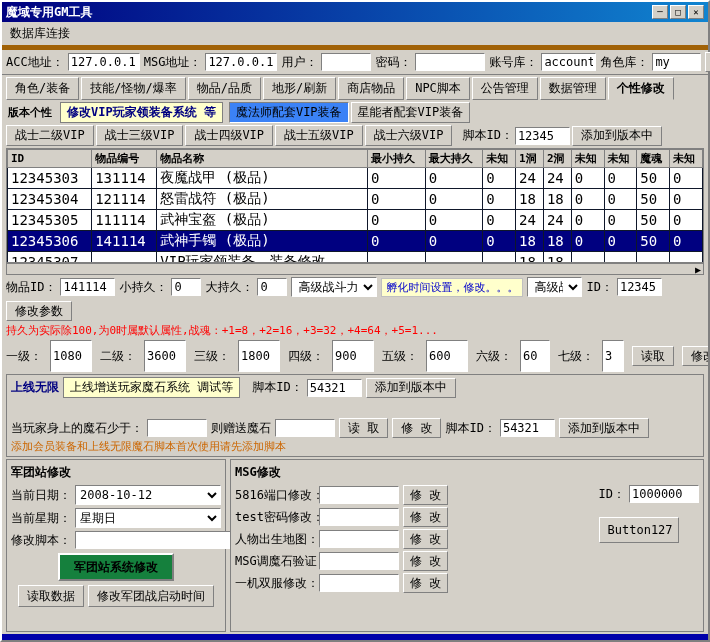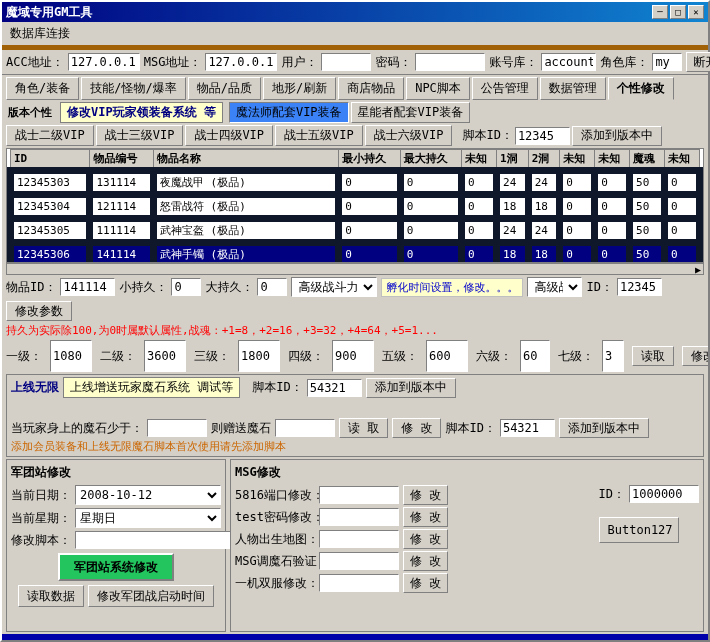--- a/index.html
+++ b/index.html
@@ -30,21 +30,21 @@
     
     .sub-tabs { display: flex; gap: 2px; align-items: center; flex-wrap: wrap; }
     .sub-tab { padding: 1px 6px; background: #d4d0c8; border: 1px solid; border-color: #ffffff #808080 #808080 #ffffff; cursor: pointer; font-size: 12px; white-space: nowrap; }
     .sub-tab.active { background: #3b82f6; border-color: #808080 #ffffff #ffffff #808080; }
     .vip-sub-tab { padding: 1px 8px; background: #d4d0c8; border: 1px solid; border-color: #ffffff #808080 #808080 #ffffff; cursor: pointer; font-size: 12px; }
     .vip-sub-tab.active { background: #d4d0c8; }
     
     .table-container { border: 1px solid #808080; overflow-y: auto; flex-shrink: 0; height: 115px; background: white; }
     table { width: 100%; border-collapse: collapse; }
     th { background: #d4d0c8; border: 1px solid #808080; padding: 1px 3px; font-size: 11px; white-space: nowrap; text-align: left; position: sticky; top: 0; }
-    td { border: 7px solid #0f172a; padding: 1px 3px; font-size: 11px; white-space: nowrap; }
+    td { border: 1px solid #0f172a; padding: 1px 3px; font-size: 14px; white-space: nowrap; }
     tr.selected td { background: #000080; color: white; }
     
     .form-row { display: flex; align-items: center; gap: 4px; flex-wrap: wrap; }
     .form-label { white-space: nowrap; font-size: 12px; }
     .form-input { height: 18px; width: 50px; border: 1px solid; border-color: #808080 #ffffff #ffffff #808080; background: white; padding: 0 2px; font-size: 12px; }
     .form-select { height: 20px; border: 1px solid; border-color: #808080 #ffffff #ffffff #808080; background: white; font-size: 12px; padding: 0 2px; }
     .form-btn { height: 20px; padding: 0 8px; background: #d4d0c8; border: 1px solid; border-color: #ffffff #808080 #808080 #ffffff; cursor: pointer; font-size: 12px; white-space: nowrap; }
     
     .note-text { font-size: 11px; color: red; }
     
@@ -55,21 +55,21 @@
     .bottom-area { display: flex; gap: 4px; flex: 1; min-height: 0; }
     
     .guild-section { border: 1px solid #808080; padding: 4px; background: #d4d0c8; width: 220px; flex-shrink: 0; }
     .guild-title { font-size: 12px; font-weight: bold; margin-bottom: 4px; }
     .guild-row { display: flex; align-items: center; gap: 4px; margin-bottom: 3px; }
     .guild-label { font-size: 12px; white-space: nowrap; width: 60px; }
     .guild-input { height: 18px; flex: 1; border: 1px solid; border-color: #808080 #ffffff #ffffff #808080; background: white; padding: 0 2px; font-size: 12px; }
     .guild-select { height: 20px; flex: 1; border: 1px solid; border-color: #808080 #ffffff #ffffff #808080; background: white; font-size: 12px; }
     .guild-btn-row { display: flex; gap: 4px; margin-top: 4px; justify-content: center; }
     .guild-btn { height: 22px; padding: 0 8px; background: #d4d0c8; border: 1px solid; border-color: #ffffff #808080 #808080 #ffffff; cursor: pointer; font-size: 12px; white-space: nowrap; }
-    .guild-big-btn { height: 28px; padding: 0 14px; background: #22c55e; border: 2px solid; border-color: #ffffff #808080 #808080 #ffffff; cursor: pointer; font-size: 12px; font-weight: bold; white-space: nowrap; }
+    .guild-big-btn { height: 28px; padding: 0 14px; background: #15803d; border: 2px solid; border-color: #ffffff #808080 #808080 #ffffff; cursor: pointer; font-size: 12px; font-weight: bold; white-space: nowrap; }
     
     .msg-section { border: 1px solid #808080; padding: 4px; background: #d4d0c8; flex: 1; }
     .msg-title { font-size: 12px; font-weight: bold; margin-bottom: 4px; }
     .msg-row { display: flex; align-items: center; gap: 4px; margin-bottom: 2px; }
     .msg-label { font-size: 12px; white-space: nowrap; width: 80px; text-align: right; }
     .msg-input { height: 18px; width: 80px; border: 1px solid; border-color: #808080 #ffffff #ffffff #808080; background: white; padding: 0 2px; font-size: 12px; }
     .msg-btn { height: 20px; padding: 0 6px; background: #d4d0c8; border: 1px solid; border-color: #ffffff #808080 #808080 #ffffff; cursor: pointer; font-size: 12px; }
     .msg-id-row { display: flex; align-items: center; gap: 4px; margin-bottom: 2px; }
     
     .status-bar { height: 6px; background: #0000aa; flex-shrink: 0; }
@@ -97,21 +97,21 @@
     <input class="conn-input" style="width: 72px;" value="127.0.0.1">
     <span class="conn-label">MSG地址：</span>
     <input class="conn-input" style="width: 72px;" value="127.0.0.1">
     <span class="conn-label">用户：</span>
     <input class="conn-input" style="width: 50px;">
     <span class="conn-label">密码：</span>
     <input class="conn-input" style="width: 70px; -webkit-text-security: disc;" type="password">
     <span class="conn-label">账号库：</span>
     <input class="conn-input" style="width: 55px;" value="account">
     <span class="conn-label">角色库：</span>
-    <input class="conn-input" style="width: 30px;" value="my">
+    <input class="conn-input" style="width: 49px;" value="my">
     <button class="conn-btn">断开</button>
   </div>
 
   <div class="tabs-row">
     <div class="tab">角色/装备</div>
     <div class="tab">技能/怪物/爆率</div>
     <div class="tab">物品/品质</div>
     <div class="tab">地形/刷新</div>
     <div class="tab">商店物品</div>
     <div class="tab">NPC脚本</div>

